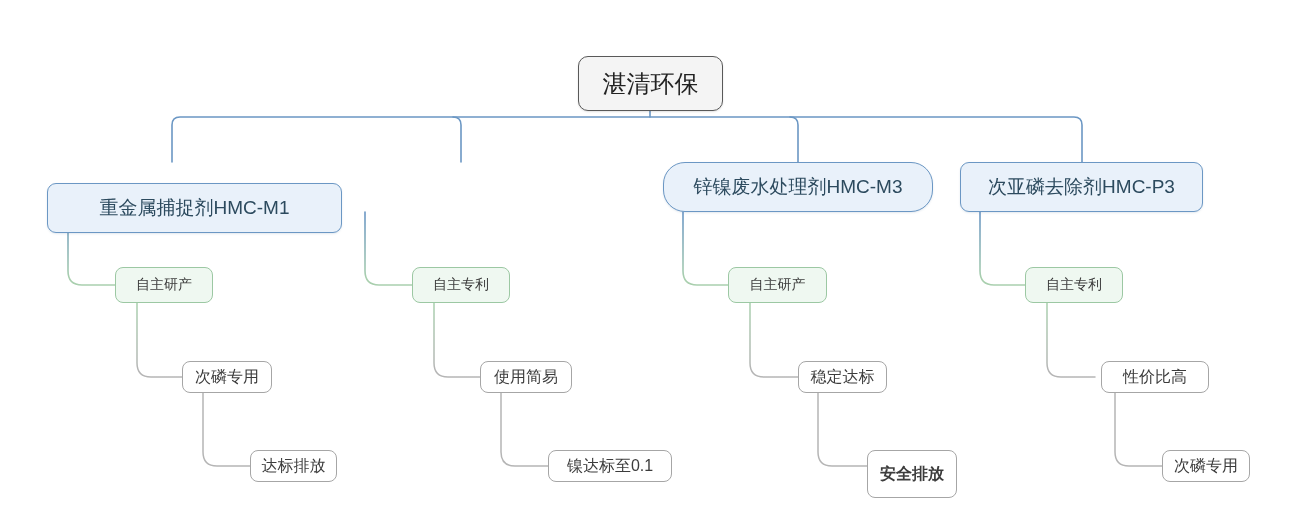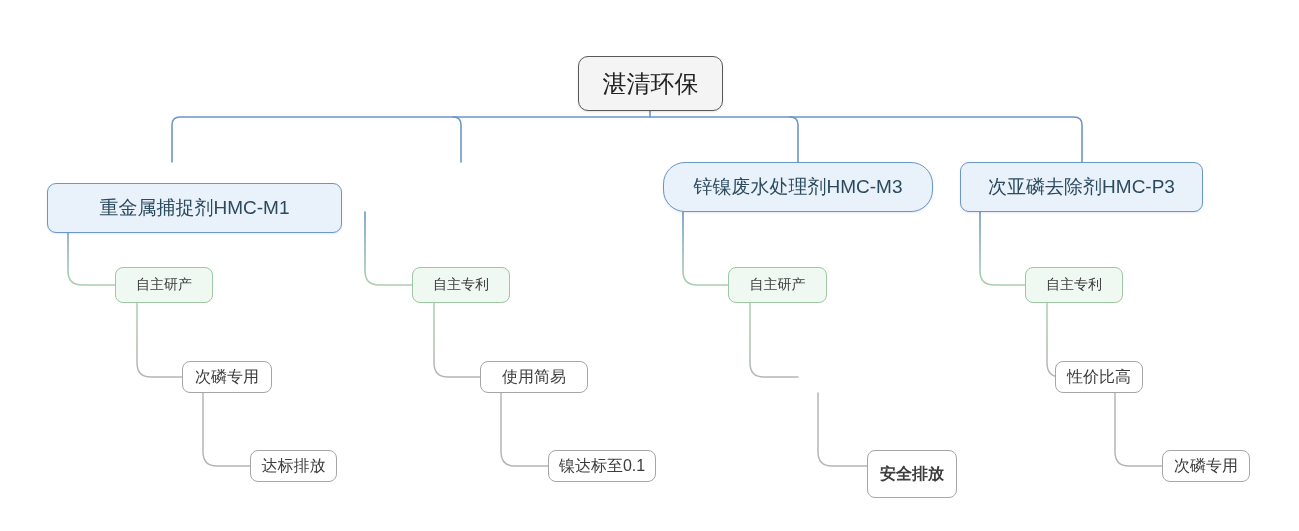--- a/index.html
+++ b/index.html
@@ -94,21 +94,22 @@
   <div class="node node-product" style="left:47px;top:162px;width:295px;height:50px;margin-top:21px;">重金属捕捉剂HMC-M1</div>
   <div class="node node-product" style="left:663px;top:162px;width:270px;height:50px;border-radius:22px;">锌镍废水处理剂HMC-M3</div>
   <div class="node node-product" style="left:960px;top:162px;width:243px;height:50px;">次亚磷去除剂HMC-P3</div>
 
   <div class="node node-tag" style="left:115px;top:267px;width:98px;height:36px;">自主研产</div>
   <div class="node node-tag" style="left:412px;top:267px;width:98px;height:36px;">自主专利</div>
   <div class="node node-tag" style="left:728px;top:267px;width:99px;height:36px;">自主研产</div>
   <div class="node node-tag" style="left:1025px;top:267px;width:98px;height:36px;">自主专利</div>
 
   <div class="node node-leaf" style="left:182px;top:361px;width:90px;height:32px;">次磷专用</div>
-  <div class="node node-leaf" style="left:480px;top:361px;width:108px;height:32px;">使用简易</div>
-  <div class="node node-leaf" style="left:1055px;top:361px;width:88px;height:32px;">性价比高</div>
+  <div class="node node-leaf" style="left:480px;top:361px;width:92px;height:32px;">使用简易</div>
+  <div class="node node-leaf" style="left:798px;top:361px;width:89px;height:32px;">稳定达标</div>
+  <div class="node node-leaf" style="left:1101px;top:361px;width:108px;height:32px;">性价比高</div>
 
   <div class="node node-leaf" style="left:250px;top:450px;width:87px;height:32px;text-align:right;">达标排放</div>
-  <div class="node node-leaf" style="left:548px;top:450px;width:108px;height:32px;">镍达标至0.1</div>
+  <div class="node node-leaf" style="left:548px;top:450px;width:124px;height:32px;">镍达标至0.1</div>
   <div class="node node-leaf" style="left:867px;top:450px;width:90px;height:48px;font-weight:bold;">安全排放</div>
   <div class="node node-leaf" style="left:1162px;top:450px;width:88px;height:32px;border-radius:8px;">次磷专用</div>
 
 </div>
 
 </body></html>

